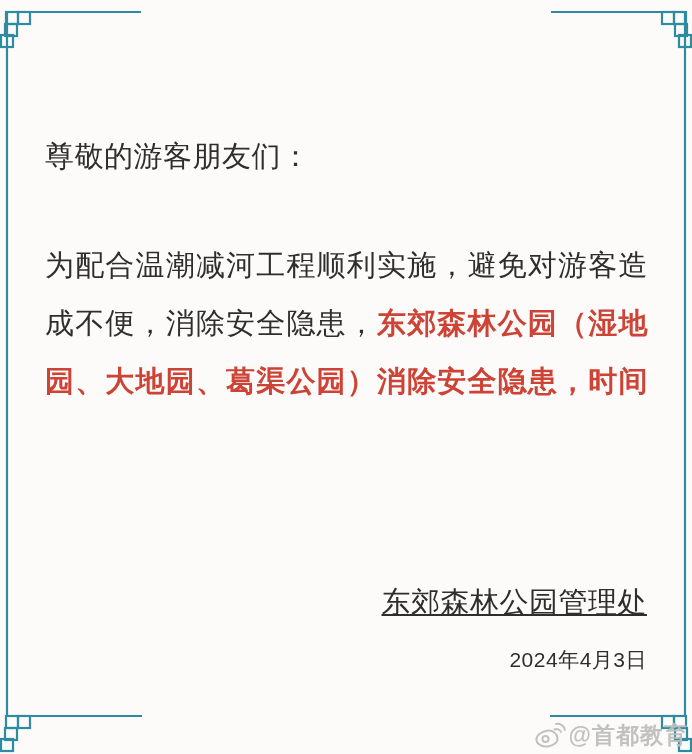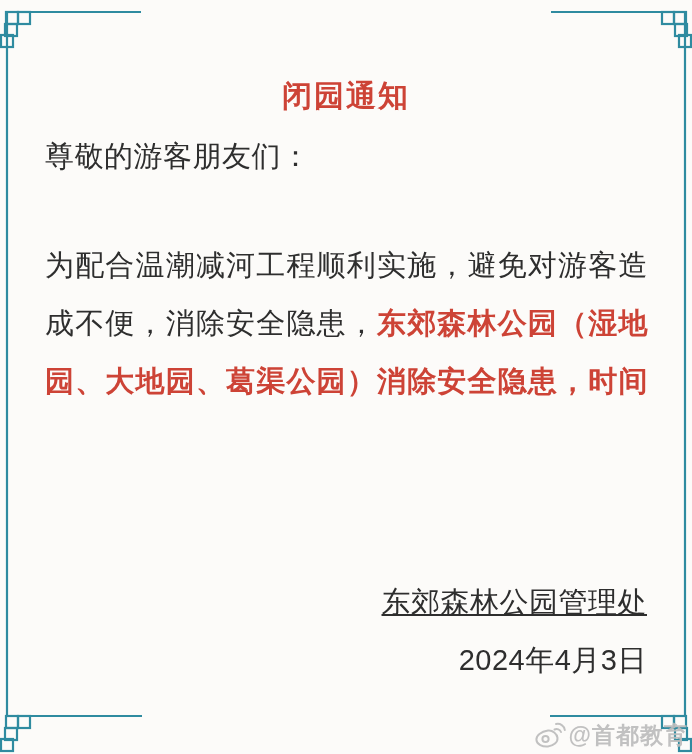--- a/index.html
+++ b/index.html
@@ -39,21 +39,21 @@
   .line.full{text-align:justify;text-align-last:justify;}
   .line span.red{color:var(--red);font-weight:700;margin-top:24px;}
   .signature{
     position:absolute;top:586px;right:45px;margin:0;
     font-size:29px;line-height:32px;letter-spacing:0.5px;font-weight:500;
     text-align:center;
     text-decoration:underline;
   }
   .date{
     position:absolute;top:644px;right:45px;margin:0;
-    font-size:29px;line-height:32px;letter-spacing:0.5px;font-weight:500;
+    font-size:21px;line-height:32px;letter-spacing:0.5px;font-weight:500;
     text-align:right;
   }
   .watermark{
     position:absolute;right:4px;bottom:3px;
     display:flex;align-items:center;gap:3px;
     color:var(--watermark);opacity:0.92;
     font-size:23px;font-weight:700;letter-spacing:1px;
   }
   .watermark svg{stroke:var(--watermark);fill:none;}
 </style>
@@ -88,21 +88,20 @@
       <rect x="5" y="728" width="12" height="12"></rect>
       <rect x="1" y="739" width="12" height="12"></rect>
 
       <rect x="674" y="716" width="12" height="12"></rect>
       <rect x="662" y="716" width="12" height="12"></rect>
       <rect x="675" y="728" width="12" height="12"></rect>
       <rect x="679" y="739" width="12" height="12"></rect>
     </g>
   </svg>
 
-  <h1 class="title">闭园通知</h1>
 
   <p class="greeting">尊敬的游客朋友们：</p>
 
   <div class="body-block">
     <div class="line full">
       <span class="seg">为配合温潮减河工程顺利实施，避免对游客造</span>
     </div>
     <div class="line full">
       <span class="seg">成不便，消除安全隐患，</span><span class="seg red">东郊森林公园（湿地</span>
     </div>

